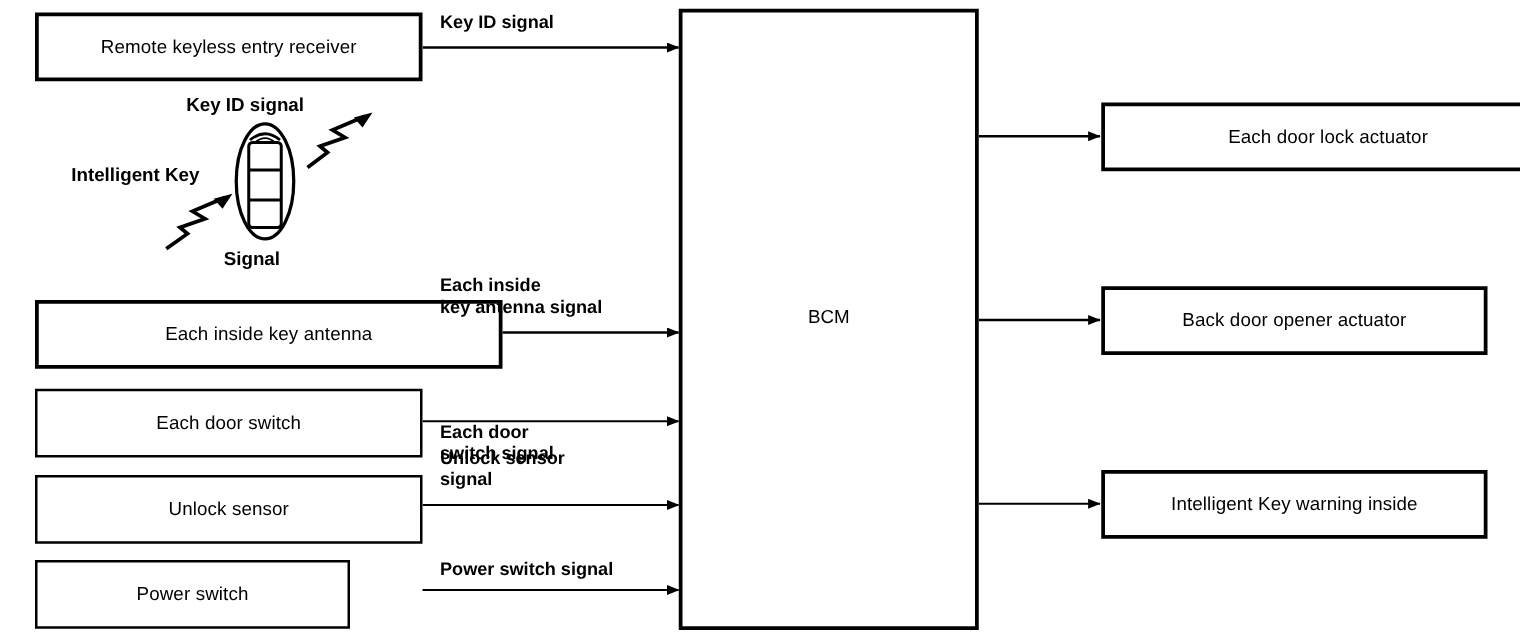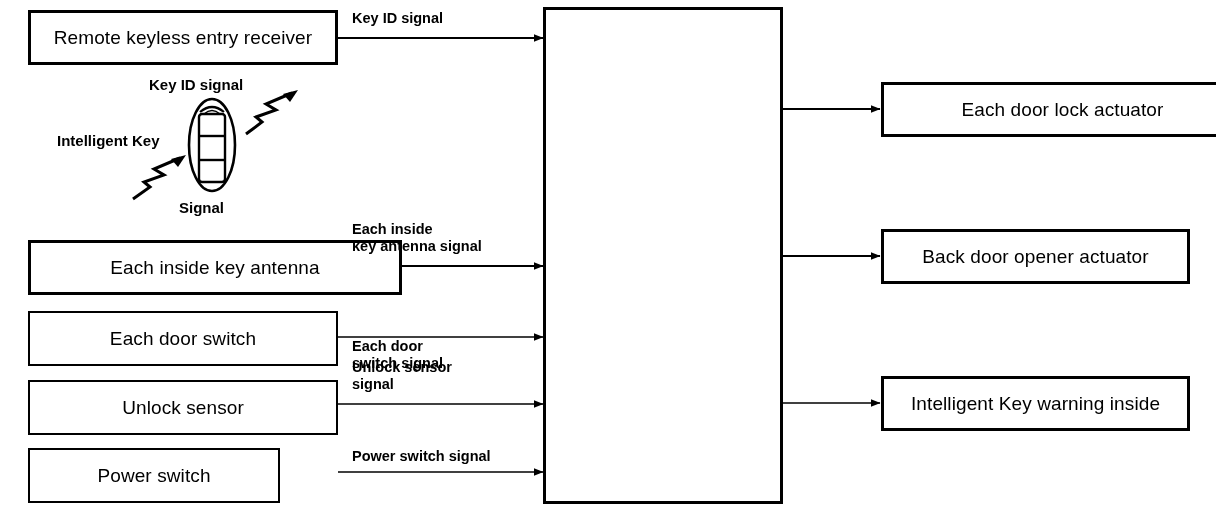--- a/index.html
+++ b/index.html
@@ -33,21 +33,21 @@
     border: 2px solid #000000;
     display: flex;
     align-items: center;
     justify-content: center;
     text-align: center;
   }
   .box.thick {
     border-width: 3px;
   }
   .box-label {
-    font-size: 19px;
+    font-size: 15px;
     line-height: 1.15;
     letter-spacing: 0.1px;
     color: #000000;
     padding: 0 6px;
   }
   .bcm-box {
     position: absolute;
     box-sizing: border-box;
     background: #ffffff;
     border: 3px solid #000000;
@@ -144,20 +144,21 @@
   <div class="box" style="left:28px; top:380px; width:310px; height:55px;">
     <span class="box-label">Unlock sensor</span>
   </div>
 
   <div class="box" style="left:28px; top:448px; width:252px; height:55px;">
     <span class="box-label">Power switch</span>
   </div>
 
   <div class="bcm-box" style="left:543px; top:7px; width:240px; height:497px;">
   </div>
+  <div class="bcm-label" style="left:543px; top:245px; width:240px;">BCM</div>
 
   <div class="box thick" style="left:881px; top:82px; width:363px; height:55px;">
     <span class="box-label">Each door lock actuator</span>
   </div>
 
   <div class="box thick" style="left:881px; top:229px; width:309px; height:55px;">
     <span class="box-label">Back door opener actuator</span>
   </div>
 
   <div class="box thick" style="left:881px; top:376px; width:309px; height:55px;">

